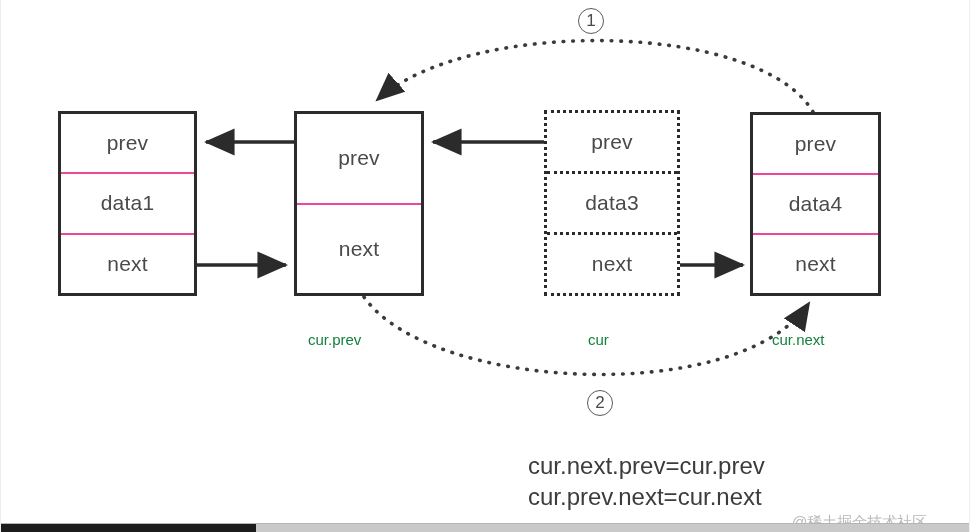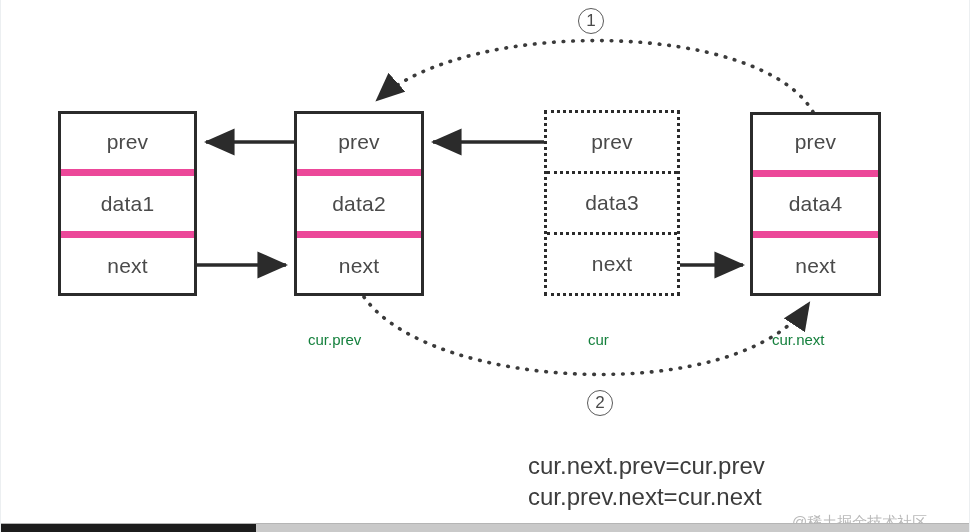--- a/index.html
+++ b/index.html
@@ -46,21 +46,21 @@
     flex: 1 1 0;
     display: flex;
     align-items: center;
     justify-content: center;
     font-size: 21px;
     color: #4a4a4a;
     letter-spacing: .2px;
     box-sizing: border-box;
   }
   .node.solid .cell + .cell {
-    border-top: 7px solid #ec4899;
+    border-top: 2px solid #ec4899;
     text-align: right;
   }
   .node.dotted .cell + .cell {
     border-top: 3px dotted #2b2b2b;
     text-align: right;
   }
   
   .nlabel {
     position: absolute;
     font-size: 15px;
@@ -157,21 +157,20 @@
   </svg>
 
   <div class="node solid" style="left:57px; top:111px; width:139px; height:185px;">
     <div class="cell">prev</div>
     <div class="cell">data1</div>
     <div class="cell">next</div>
   </div>
 
   <div class="node solid" style="left:293px; top:111px; width:130px; height:185px;">
     <div class="cell">prev</div>
-    <div class="cell">data2</div>
     <div class="cell">next</div>
   </div>
 
   <div class="node dotted" style="left:543px; top:110px; width:136px; height:186px;">
     <div class="cell">prev</div>
     <div class="cell">data3</div>
     <div class="cell">next</div>
   </div>
 
   <div class="node solid" style="left:749px; top:112px; width:131px; height:184px;">

